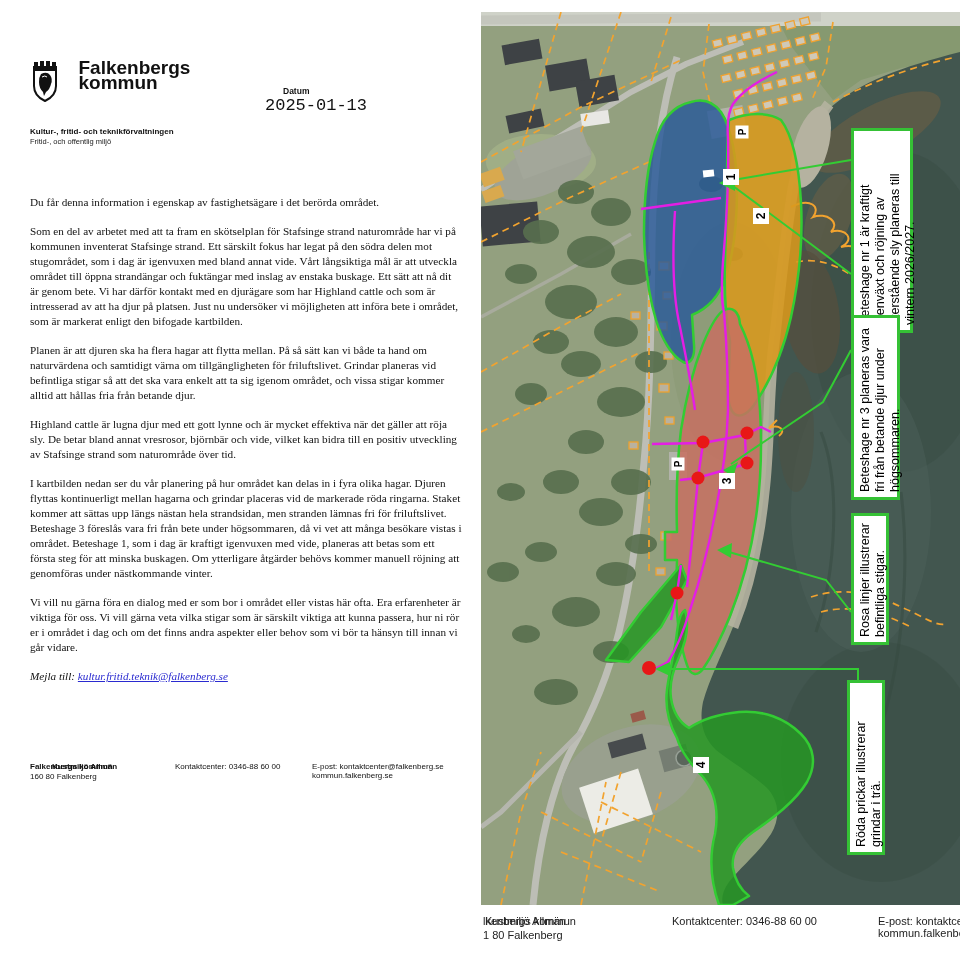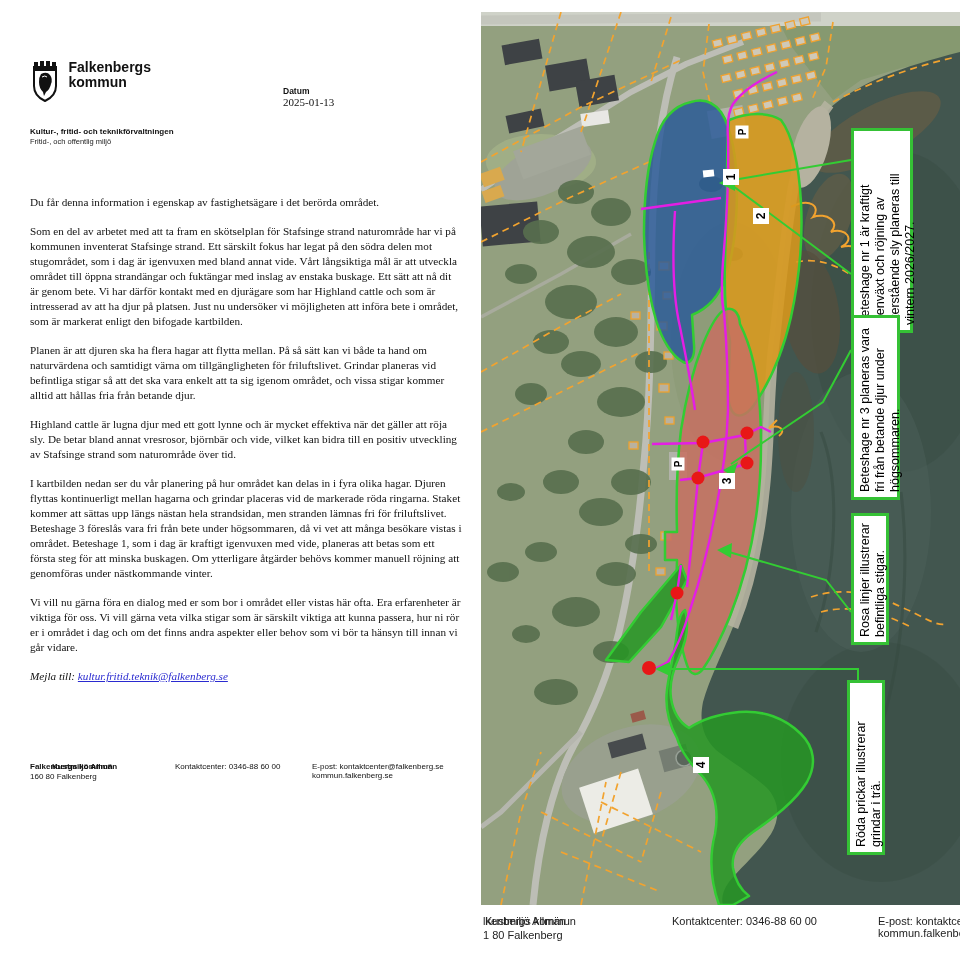--- a/index.html
+++ b/index.html
@@ -3,23 +3,23 @@
 <meta charset="utf-8">
 <style>
   * { margin:0; padding:0; box-sizing:border-box; }
   html,body { width:960px; height:960px; background:#ffffff; overflow:hidden;
               font-family:"Liberation Sans", sans-serif; }
 
   
   #letter { position:absolute; left:0; top:0; width:481px; height:960px; background:#fff; }
   .logo-row { position:absolute; left:30px; top:60px; }
   .logo-crest { display:inline-block; vertical-align:top; }
-  .logo-name { display:inline-block; margin-left:0; font-weight:bold; font-size:14px; line-height:15px; color:#111; }
+  .logo-name { display:inline-block; margin-left:10px; font-weight:bold; font-size:19px; line-height:15px; color:#111; }
   .datum-label { position:absolute; left:283px; top:86px; font-size:8.5px; font-weight:bold; color:#111; }
-  .datum-value { position:absolute; left:283px; top:96px; font-family:Liberation Serif, serif; font-size:11px; color:#111; }
+  .datum-value { position:absolute; left:265px; top:96px; font-family:Liberation Mono, monospace; font-size:17px; color:#111; }
   .dept1 { position:absolute; left:30px; top:127px; font-size:8px; font-weight:bold; color:#111; }
   .dept2 { position:absolute; left:30px; top:137px; font-size:7.5px; color:#222; }
 
   #letter-body { position:absolute; left:30px; top:195px; width:432px; color:#111; }
   #letter-title { font-size:15px; font-weight:bold; font-family:"Liberation Sans", sans-serif; margin-bottom:9px; }
   #letter-body p { font-family:"Liberation Serif", serif; font-size:11.2px; line-height:15px; margin-bottom:14px; }
   .mejla { font-style:italic; }
   .mejla a { color:#2a2ad0; text-decoration:underline; font-style:italic; }
 
   .letter-footer { position:absolute; top:762px; font-size:8px; color:#111; }

